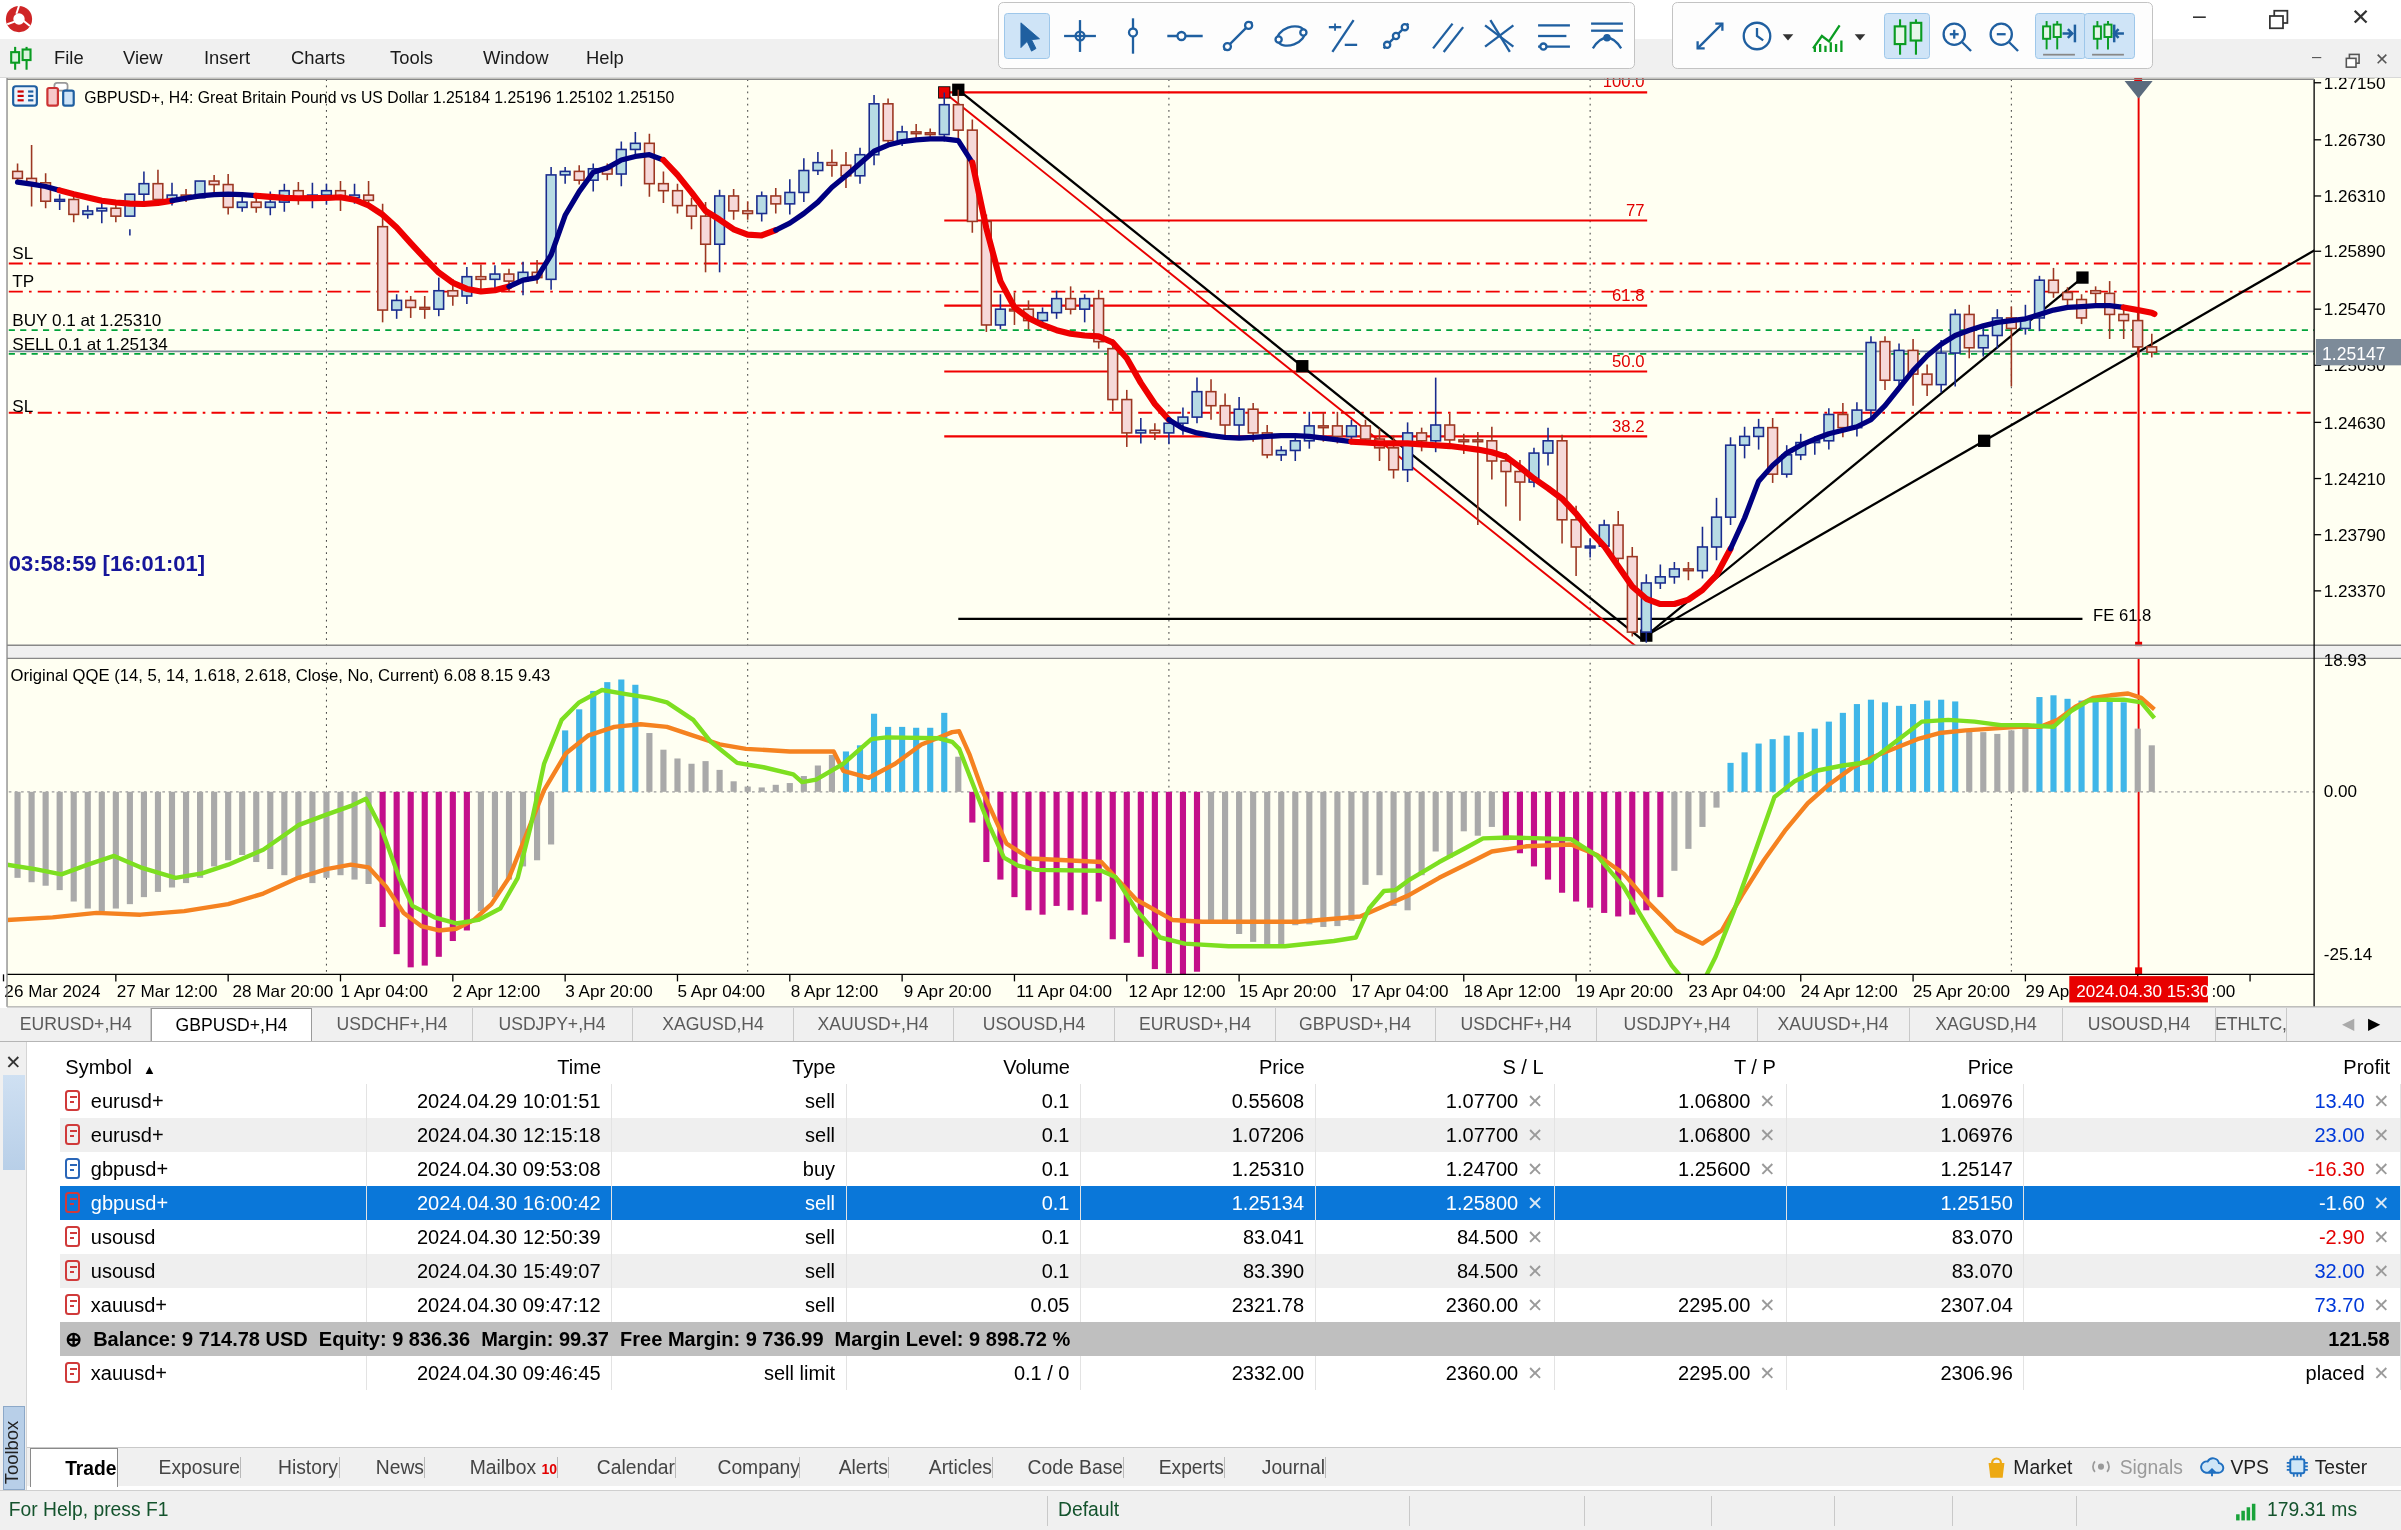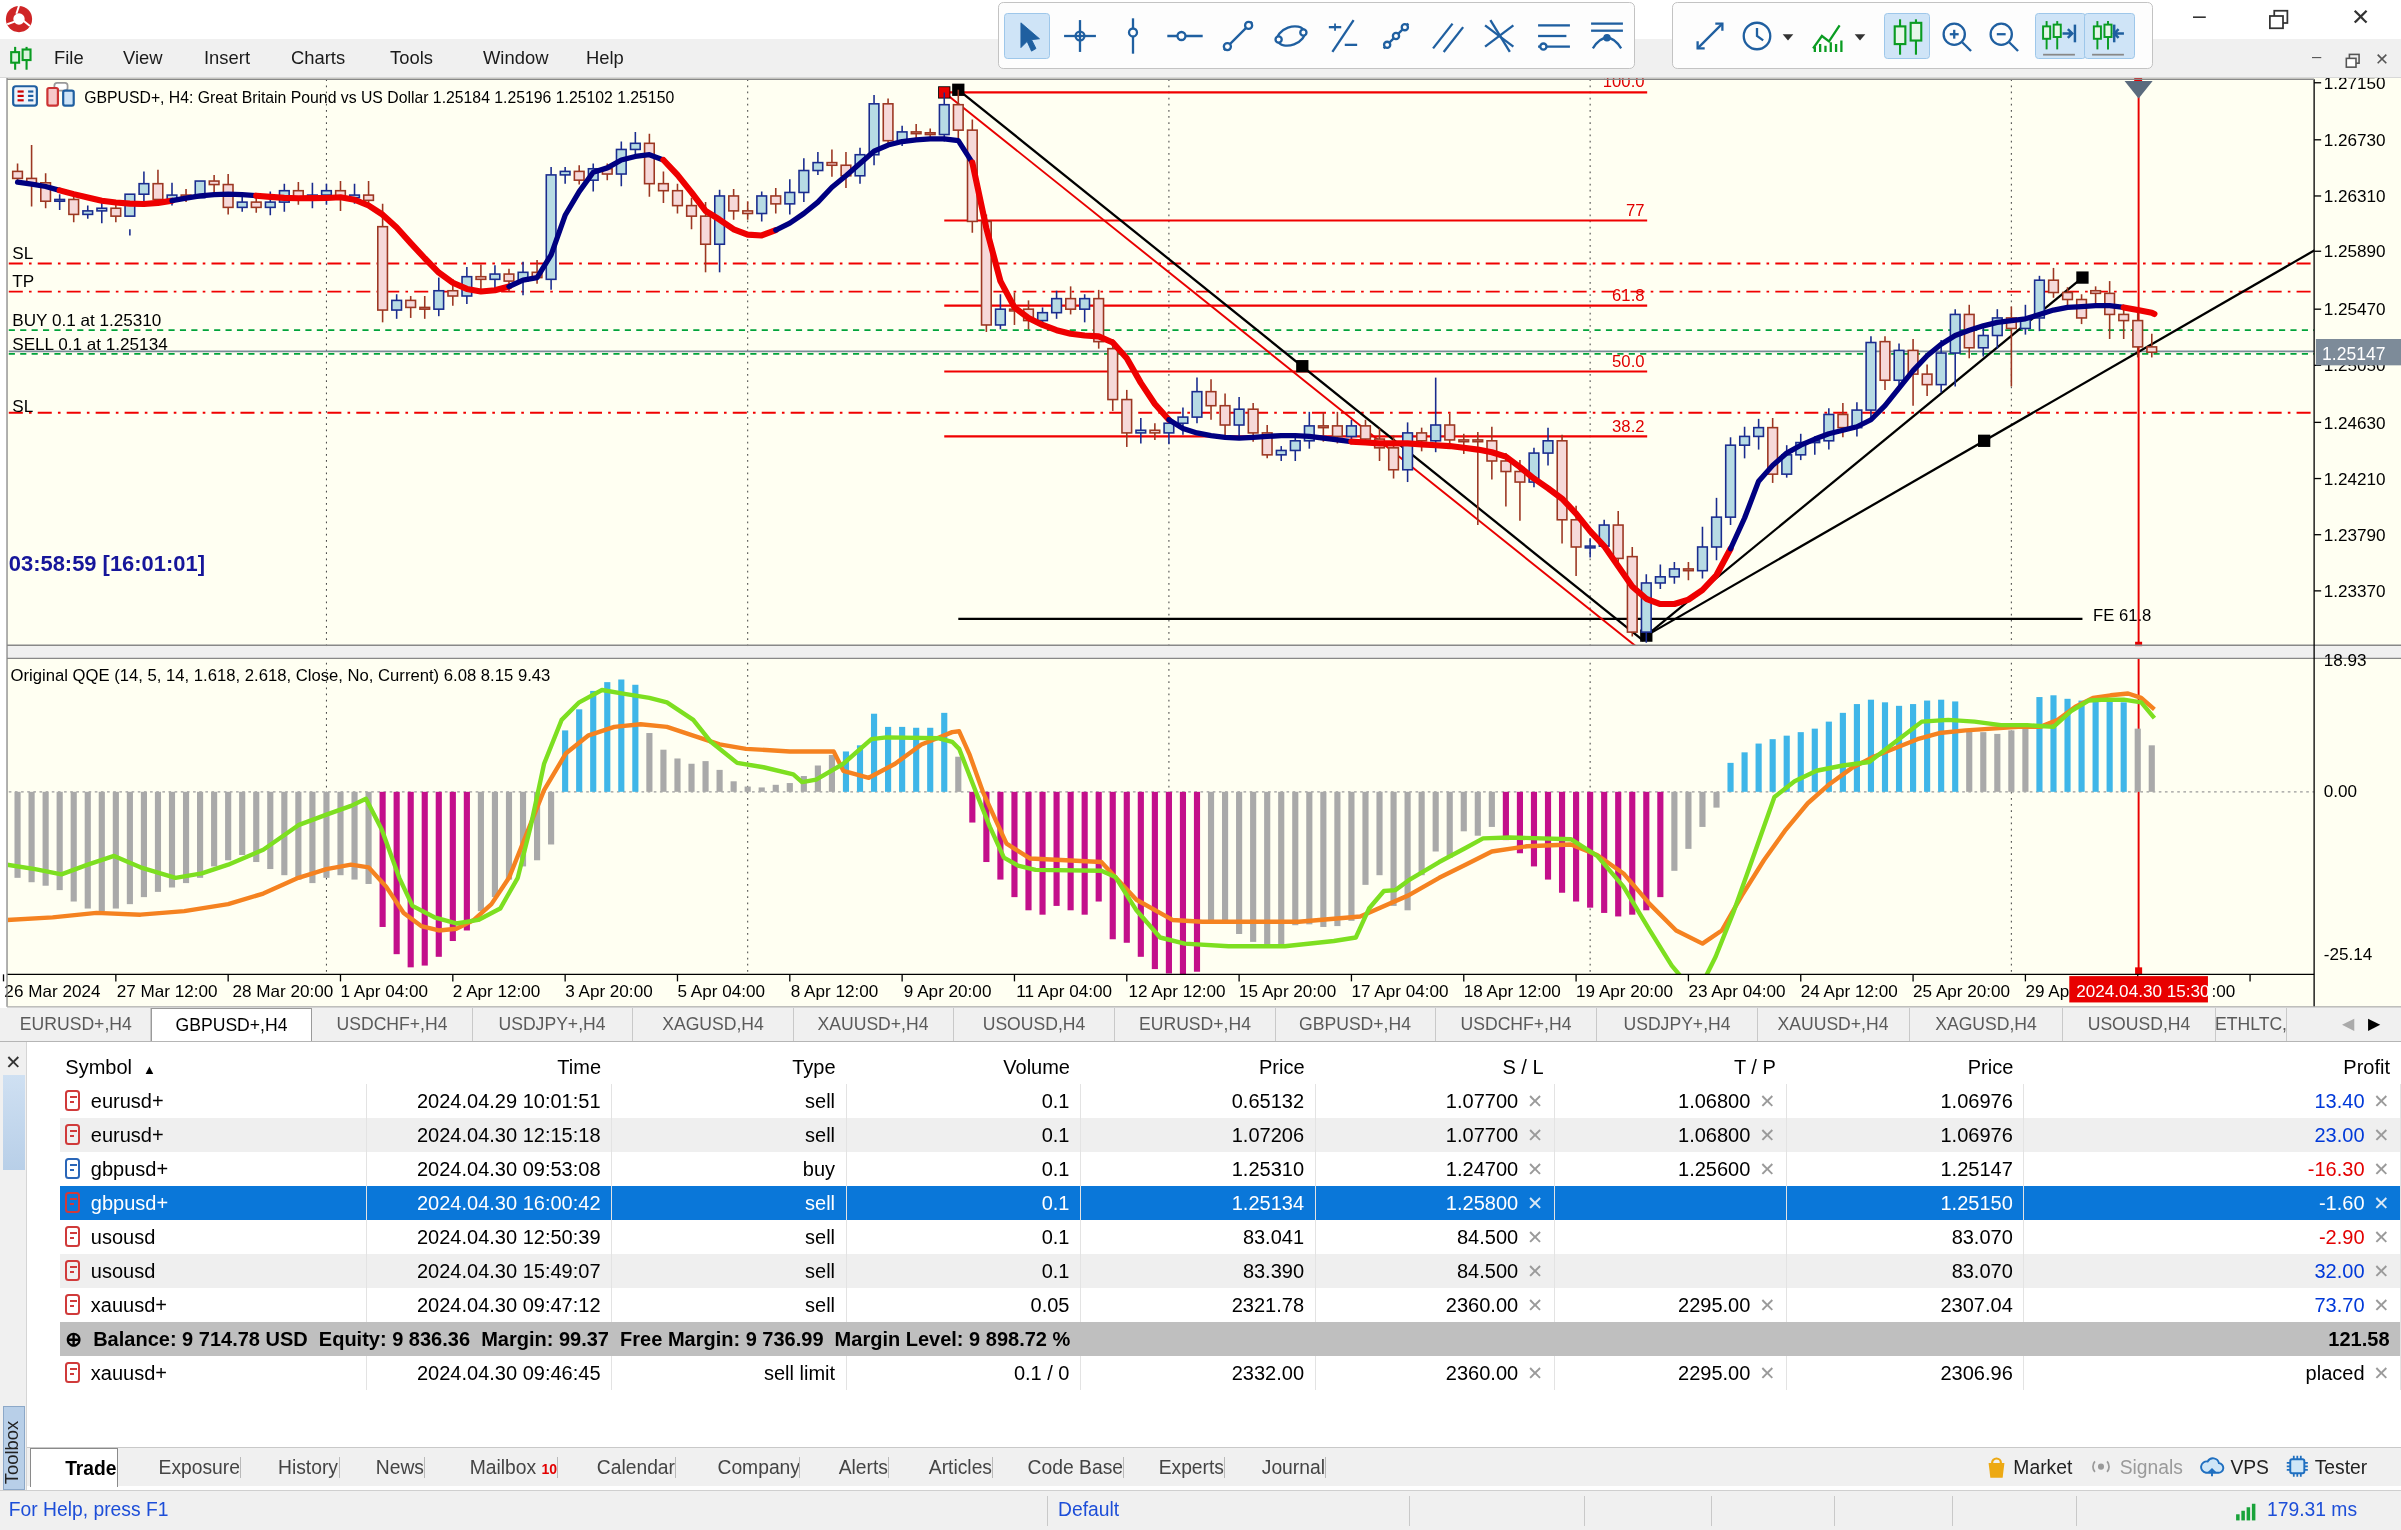--- a/index.html
+++ b/index.html
@@ -22,21 +22,21 @@
 tr.sel .x{color:#dce9f5;}
 .pos{color:#0039d9;} .neg{color:#e30000;}
 .sicon{display:inline-block;width:15px;height:21px;border:2.1px solid #d03a3a;border-radius:3.5px;margin-right:10.5px;vertical-align:-3.5px;position:relative;}
 .sicon i{position:absolute;left:2.6px;top:3.5px;width:7px;height:2.2px;background:#d03a3a;}
 .sicon i+i{top:8.8px;width:4.4px;}
 .sicon.blue{border-color:#2a66b8;} .sicon.blue i{background:#2a66b8;}
 .balrow td{background:#bfbfbf;font-weight:bold;}
 .btabs{left:27px;top:1447px;width:2374px;height:39px;background:#f0f0f0;border-top:0.9px solid #c9c9c9;}
 .btab{position:absolute;top:0;height:39px;line-height:39px;font-size:19.3px;color:#444;text-align:right;}
 .bsep{position:absolute;top:8.8px;height:21px;width:0.9px;background:#b9b9b9;}
-.statusbar{left:0;top:1490px;width:2401px;height:40px;background:#f0f0f0;border-top:0.9px solid #cfcfcf;font-size:19.3px;color:#1d4ed8;}
+.statusbar{left:0;top:1490px;width:2401px;height:40px;background:#f0f0f0;border-top:0.9px solid #cfcfcf;font-size:19.3px;color:#14532d;}
 .ssep{position:absolute;top:5.3px;height:30px;width:0.9px;background:#c9c9c9;}
 
 </style></head><body>
 <svg width="2401" height="1531" viewBox="0 0 2736 1744" style="position:absolute;left:0;top:0">
 <defs>
       <clipPath id="cp">
         <rect x="9" y="90" width="2628" height="646"></rect>
       </clipPath>
       <clipPath id="ip">
         <rect x="9" y="752" width="2628" height="358"></rect>
@@ -910,21 +910,21 @@
         <td class="r">S / L</td>
         <td class="r">T / P</td>
         <td class="r">Price</td>
         <td class="r">Profit</td>
       </tr>
 <tr class="">
         <td><span class="sicon"><i></i><i></i></span>eurusd+</td>
         <td class="r">2024.04.29 10:01:51</td>
         <td class="r">sell</td>
         <td class="r">0.1</td>
-        <td class="r">0.65132</td>
+        <td class="r">0.55608</td>
         <td class="r">1.07700<span class="x">✕</span></td>
         <td class="r">1.06800<span class="x">✕</span></td>
         <td class="r">1.06976</td>
         <td class="r"><span class="pos">13.40</span><span class="x">✕</span></td>
       </tr>
 <tr class="odd">
         <td><span class="sicon"><i></i><i></i></span>eurusd+</td>
         <td class="r">2024.04.30 12:15:18</td>
         <td class="r">sell</td>
         <td class="r">0.1</td>

